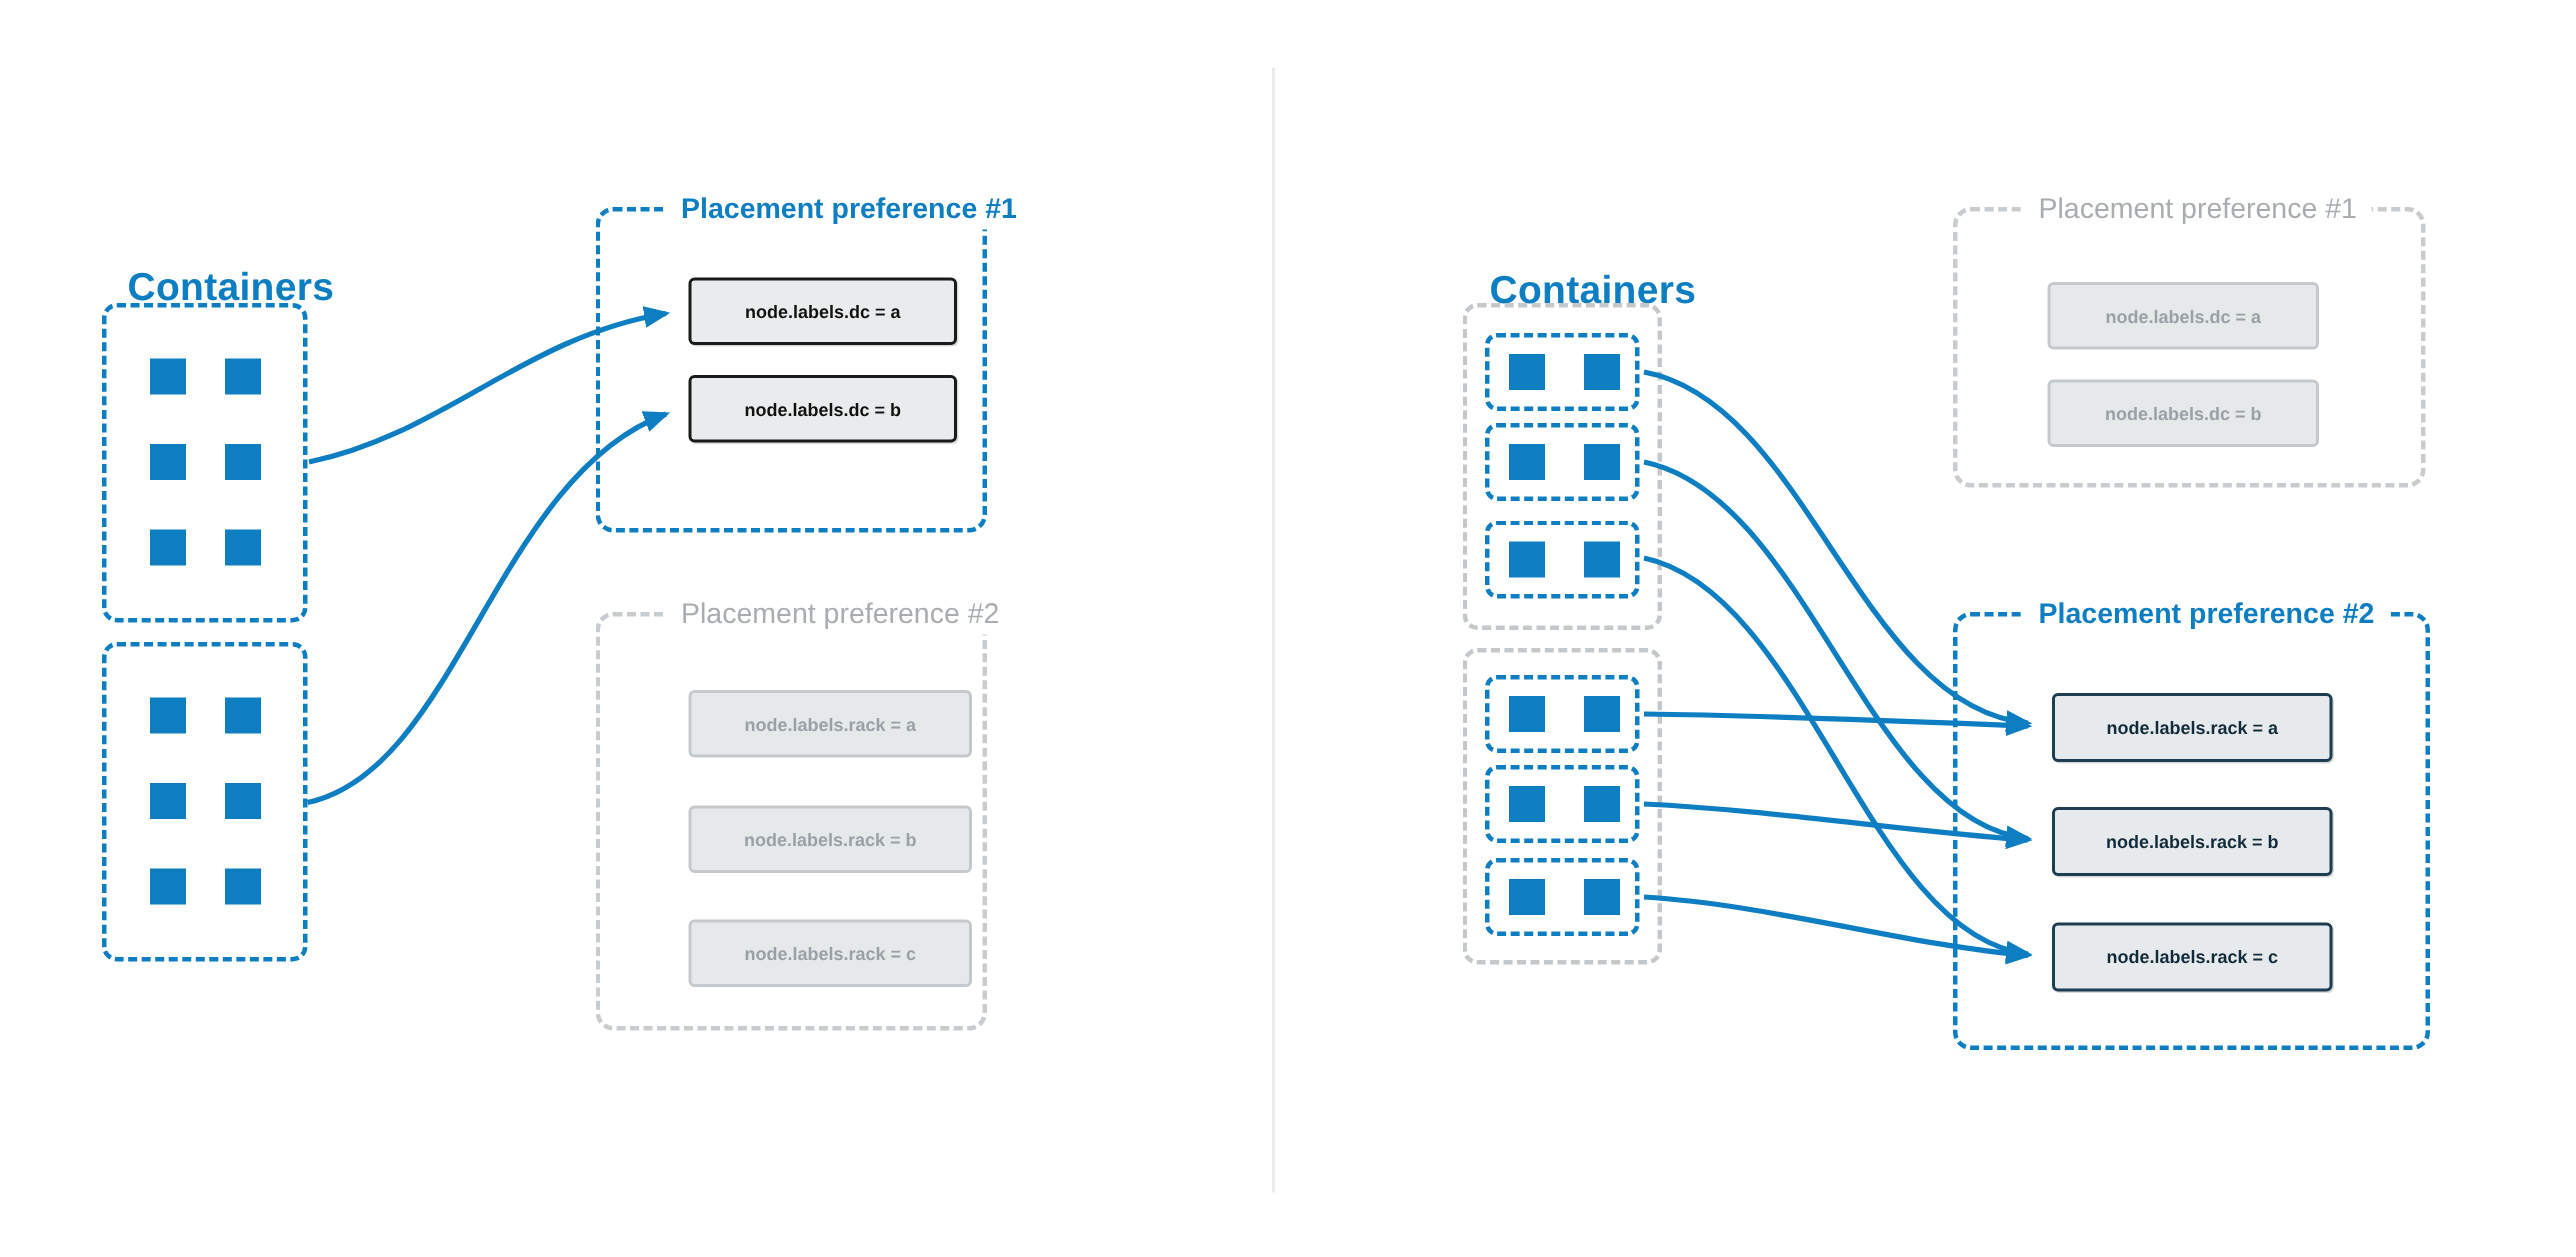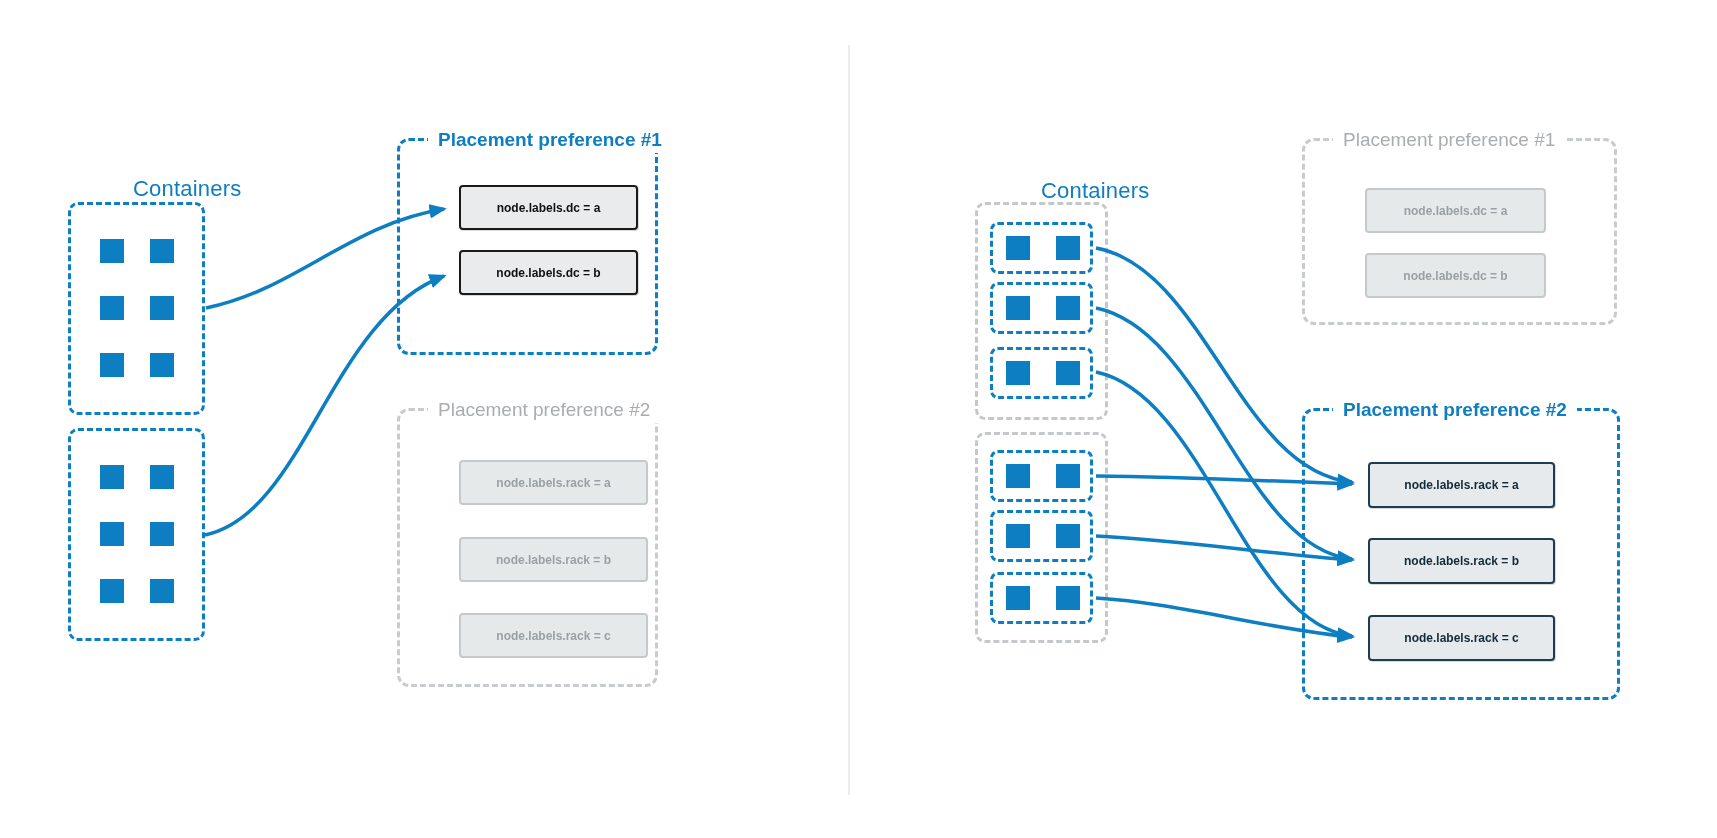--- a/index.html
+++ b/index.html
@@ -1,21 +1,21 @@
 <!DOCTYPE html>
 <html><head>
 <meta charset="utf-8">
 <style>
   html,body{margin:0;padding:0;background:#ffffff;}
   .canvas{
     position:relative;width:1717px;height:838px;background:#ffffff;overflow:hidden;
     font-family:"Liberation Sans",sans-serif;
   }
   .lbl-containers{
-    position:absolute;font-size:22px;font-weight:400;color:#0d7ec1;letter-spacing:.2px;margin-left:48px;
+    position:absolute;font-size:26px;font-weight:700;color:#0d7ec1;letter-spacing:.2px;
   }
   .cgroup{
     position:absolute;border:3px dashed #0d7ec1;border-radius:10px;box-sizing:border-box;
   }
   .cgroup .sq-grid{
     display:grid;grid-template-columns:24px 24px;column-gap:26px;row-gap:33px;
     padding:34px 0 0 29px;
   }
   .sq{width:24px;height:24px;background:#0d7ec1;}
   .outer-gray{
@@ -24,21 +24,21 @@
   .inner-blue{
     position:absolute;border:3px dashed #0d7ec1;border-radius:8px;box-sizing:border-box;
     display:flex;align-items:center;gap:26px;padding-left:13px;
   }
   .pref{
     position:absolute;border-radius:12px;box-sizing:border-box;
   }
   .pref.active{border:3px dashed #0d7ec1;}
   .pref.inactive{border:3px dashed #c9ccce;}
   .pref-title{
-    position:absolute;top:-14px;left:28px;background:#ffffff;padding:0 10px;
+    position:absolute;top:-14px;left:44px;background:#ffffff;padding:0 10px;
     font-size:19px;white-space:nowrap;line-height:26px;
   }
   .pref.active .pref-title{color:#0d7ec1;font-weight:700;}
   .pref.inactive .pref-title{color:#a9adb0;font-weight:400;}
   .nodebox{
     position:absolute;box-sizing:border-box;border-radius:4px;
     display:flex;align-items:center;justify-content:center;
     font-size:12px;white-space:nowrap;
   }
   .nodebox.dark{background:#e9ebec;border:2px solid #1a1a1a;color:#111111;font-weight:700;

